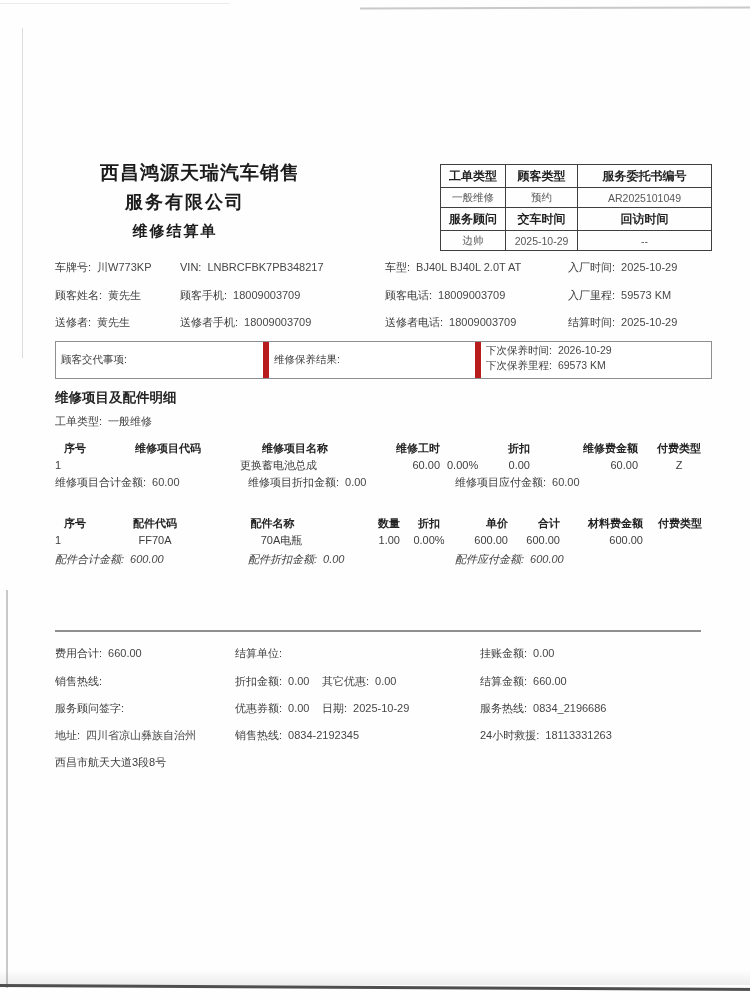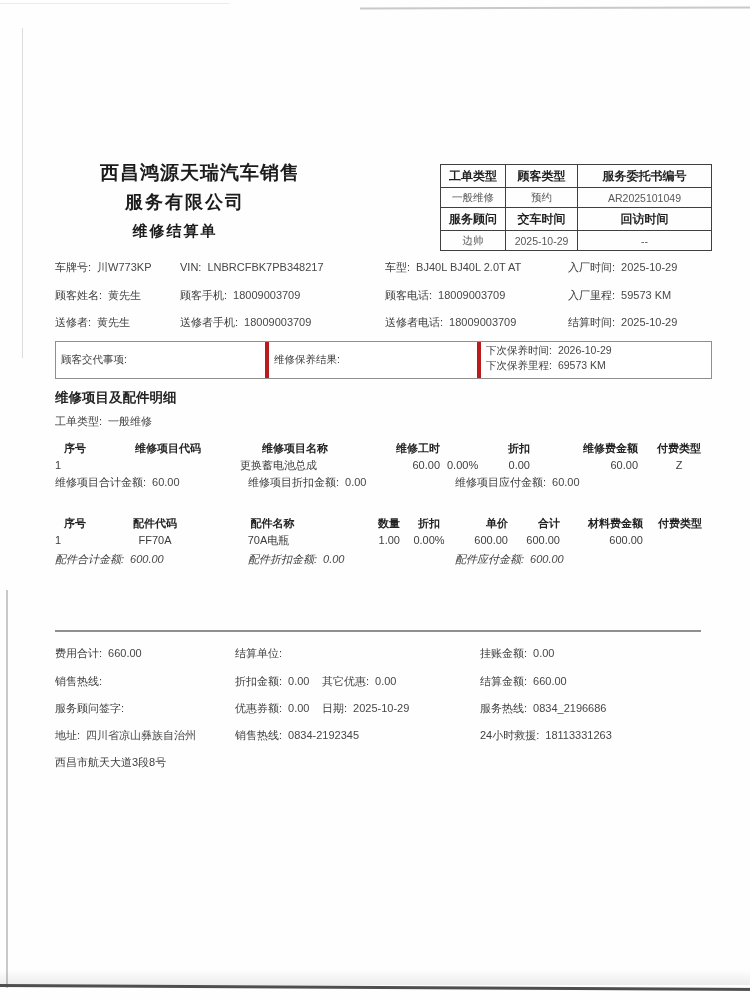--- a/index.html
+++ b/index.html
@@ -21,21 +21,21 @@
   .title3{font-size:15px;font-weight:bold;color:#1c1c1c;letter-spacing:2px;}
 
   
   .otbl{border-collapse:collapse;table-layout:fixed;width:271px;}
   .otbl td{border:1.6px solid #3f3f3f;text-align:center;overflow:hidden;}
   .otbl td.hd{font-weight:bold;color:#1f1f1f;font-size:12px;height:20px;margin-left:44px;}
   .otbl td.vl{color:#585858;font-size:10.5px;height:17px;}
 
   
   .memo{display:flex;border:1px solid #8f8f8f;background:#fff;}
-  .memo .cell{border-right:4px solid #b91c1c;box-sizing:border-box;padding:2px 5px;}
+  .memo .cell{border-right:6px solid #b91c1c;box-sizing:border-box;padding:2px 5px;}
   .memo .cell:last-child{border-right:none;}
 
   
   .hline{background:#8f8f8f;}
 
   
   .edge{background:#cfcfcf;}
 </style>
 </head>
 <body>
@@ -156,21 +156,21 @@
       <span class="abs t b ctr" style="left:405px;width:48px;">折扣</span>
       <span class="abs t b rgt" style="left:460px;width:48px;">单价</span>
       <span class="abs t b rgt" style="left:512px;width:48px;">合计</span>
       <span class="abs t b rgt" style="left:565px;width:78px;">材料费金额</span>
       <span class="abs t b ctr" style="left:650px;width:60px;">付费类型</span>
     </div>
 
     <div class="abs" style="left:0;top:533px;width:750px;height:15px;">
       <span class="abs t" style="left:55px;width:40px;">1</span>
       <span class="abs t ctr" style="left:110px;width:90px;">FF70A</span>
-      <span class="abs t ctr" style="left:221px;width:95px;">70A电瓶</span>
+      <span class="abs t ctr" style="left:234px;width:95px;">70A电瓶</span>
       <span class="abs t rgt" style="left:352px;width:48px;">1.00</span>
       <span class="abs t ctr" style="left:405px;width:48px;">0.00%</span>
       <span class="abs t rgt" style="left:460px;width:48px;">600.00</span>
       <span class="abs t rgt" style="left:512px;width:48px;">600.00</span>
       <span class="abs t rgt" style="left:565px;width:78px;">600.00</span>
       <span class="abs t ctr" style="left:650px;width:60px;"></span>
     </div>
 
     <div class="abs" style="left:0;top:552px;width:750px;height:15px;font-style:italic;">
       <span class="abs t pair" style="left:55px;"><span class="lbl">配件合计金额:</span><span class="val">600.00</span></span>

